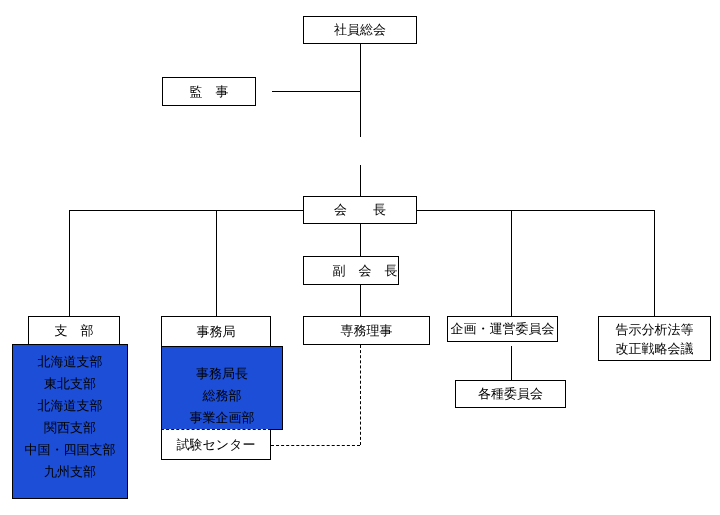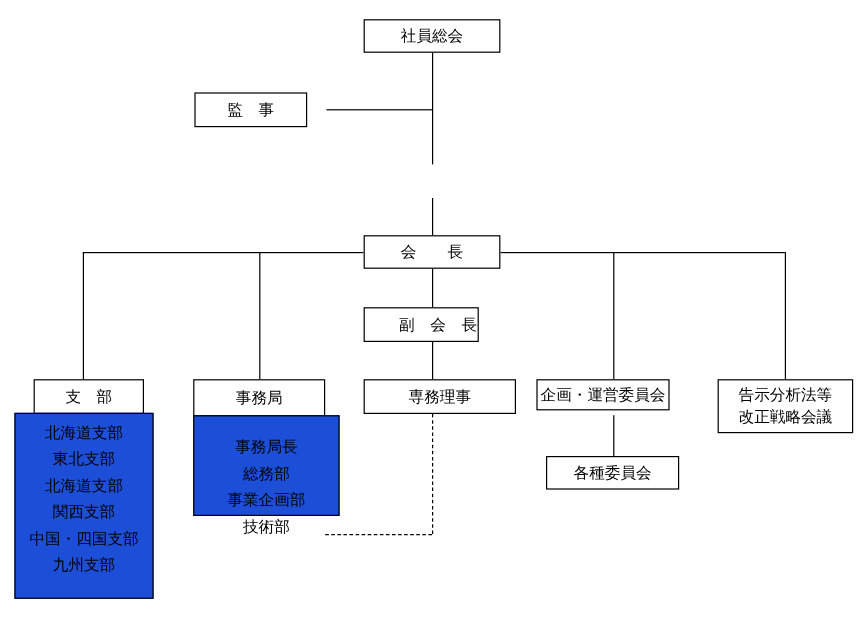--- a/index.html
+++ b/index.html
@@ -98,20 +98,23 @@
 
   <div class="box" style="left:161px; top:316px; width:110px; height:31px;">
     <span>事務局</span>
   </div>
   <div class="listbox" style="left:161px; top:346px; width:122px; height:84px; padding-top:16px;">
     <div class="row">事務局長</div>
     <div class="row">総務部</div>
     <div class="row">事業企画部</div>
     <div class="row">技術部</div>
   </div>
+  <div class="box" style="left:161px; top:429px; width:110px; height:31px; border-top:1px dashed #000;">
+    <span>試験センター</span>
+  </div>
 
   <div class="box" style="left:447px; top:316px; width:111px; height:26px;">
     <span>企画・運営委員会</span>
   </div>
   <div class="box twoline" style="left:598px; top:316px; width:113px; height:45px; flex-direction:column;">
     <div>告示分析法等</div>
     <div>改正戦略会議</div>
   </div>
 
   <div class="box" style="left:455px; top:380px; width:111px; height:28px;">

